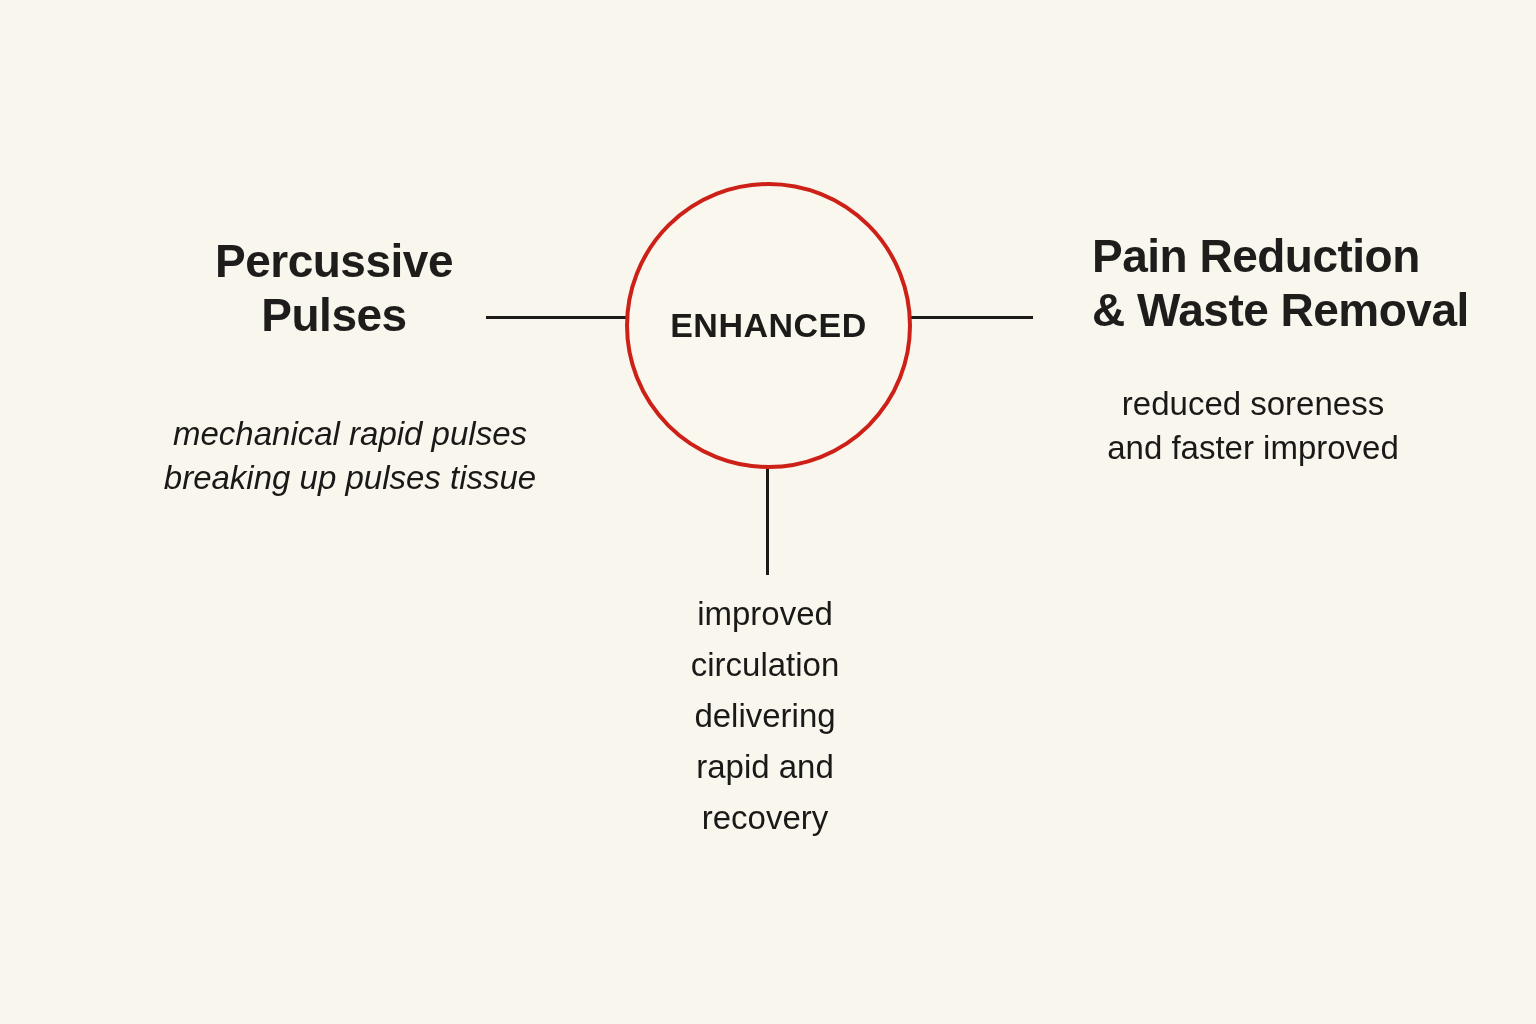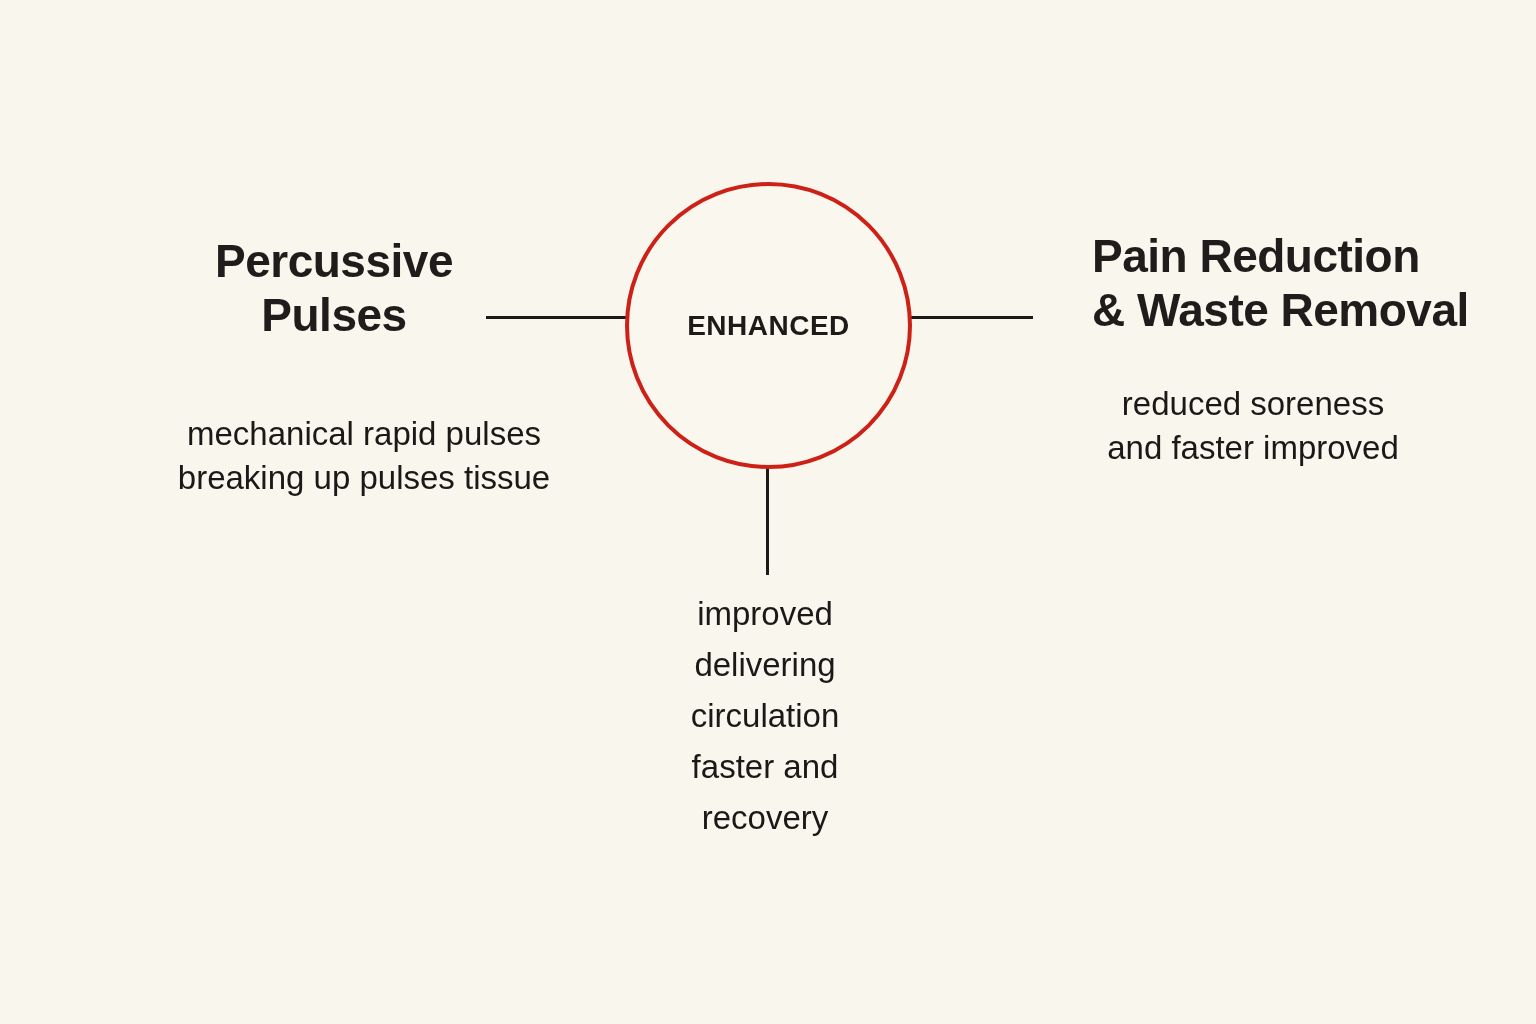--- a/index.html
+++ b/index.html
@@ -30,21 +30,21 @@
     border-radius: 50%;
     box-sizing: border-box;
     background: #faf7ef;
     display: flex;
     flex-direction: column;
     align-items: center;
     justify-content: center;
     text-align: center;
   }
   .circle .c-line {
-    font-size: 28px;
+    font-size: 34px;
     font-weight: bold;
     line-height: 49px;
     letter-spacing: 0.5px;
     color: #1d1b19;
     white-space: nowrap;
   }
   
   .connector {
     position: absolute;
     background: #1c1a18;
@@ -76,23 +76,24 @@
   }
   
   .desc {
     position: absolute;
     font-size: 33px;
     line-height: 44px;
     color: #1b1918;
     text-align: center;
   }
   .desc-left {
-    left: 164px;
+    left: 150px;
     top: 412px;
     width: 400px;
+    font-style: italic;
   }
   .desc-right {
     left: 1053px;
     top: 382px;
     width: 400px;
   }
   .desc-bottom {
     left: 565px;
     top: 588px;
     width: 400px;
@@ -126,19 +127,19 @@
     <div class="t-line">Pain Reduction</div>
     <div class="t-line">&amp; Waste Removal</div>
   </div>
   <div class="desc desc-right">
     <div class="d-line">reduced soreness</div>
     <div class="d-line">and faster improved</div>
   </div>
 
   <div class="desc desc-bottom">
     <div class="d-line">improved</div>
+    <div class="d-line">circulation</div>
     <div class="d-line">delivering</div>
-    <div class="d-line">circulation</div>
-    <div class="d-line">faster and</div>
+    <div class="d-line">rapid and</div>
     <div class="d-line">recovery</div>
   </div>
 
 </div>
 
 </body></html>

